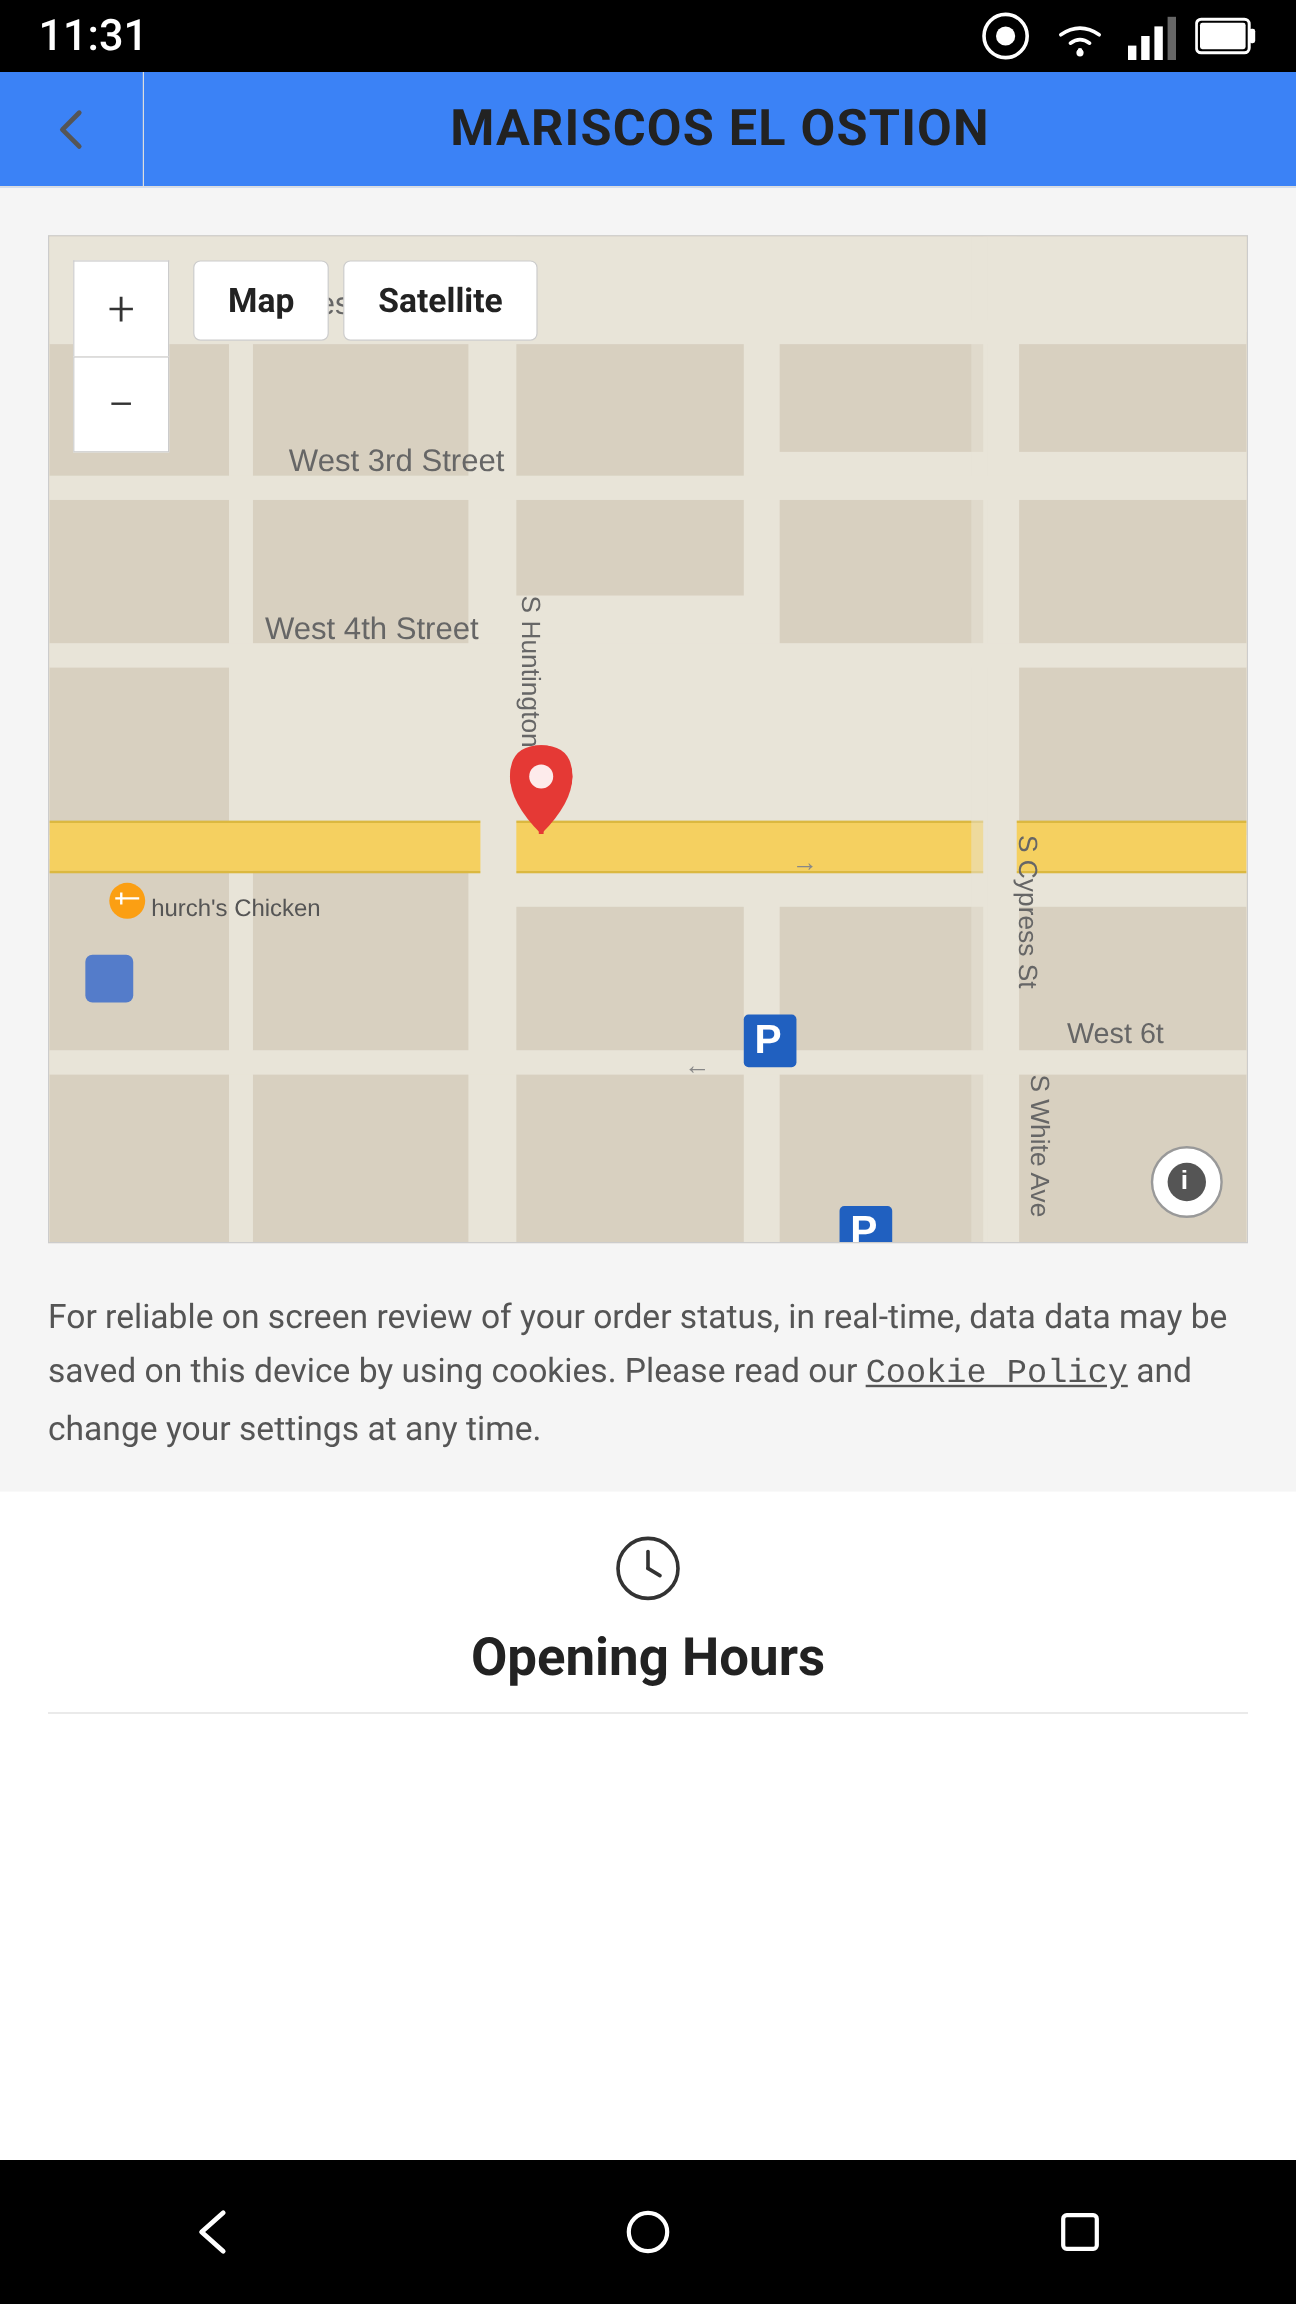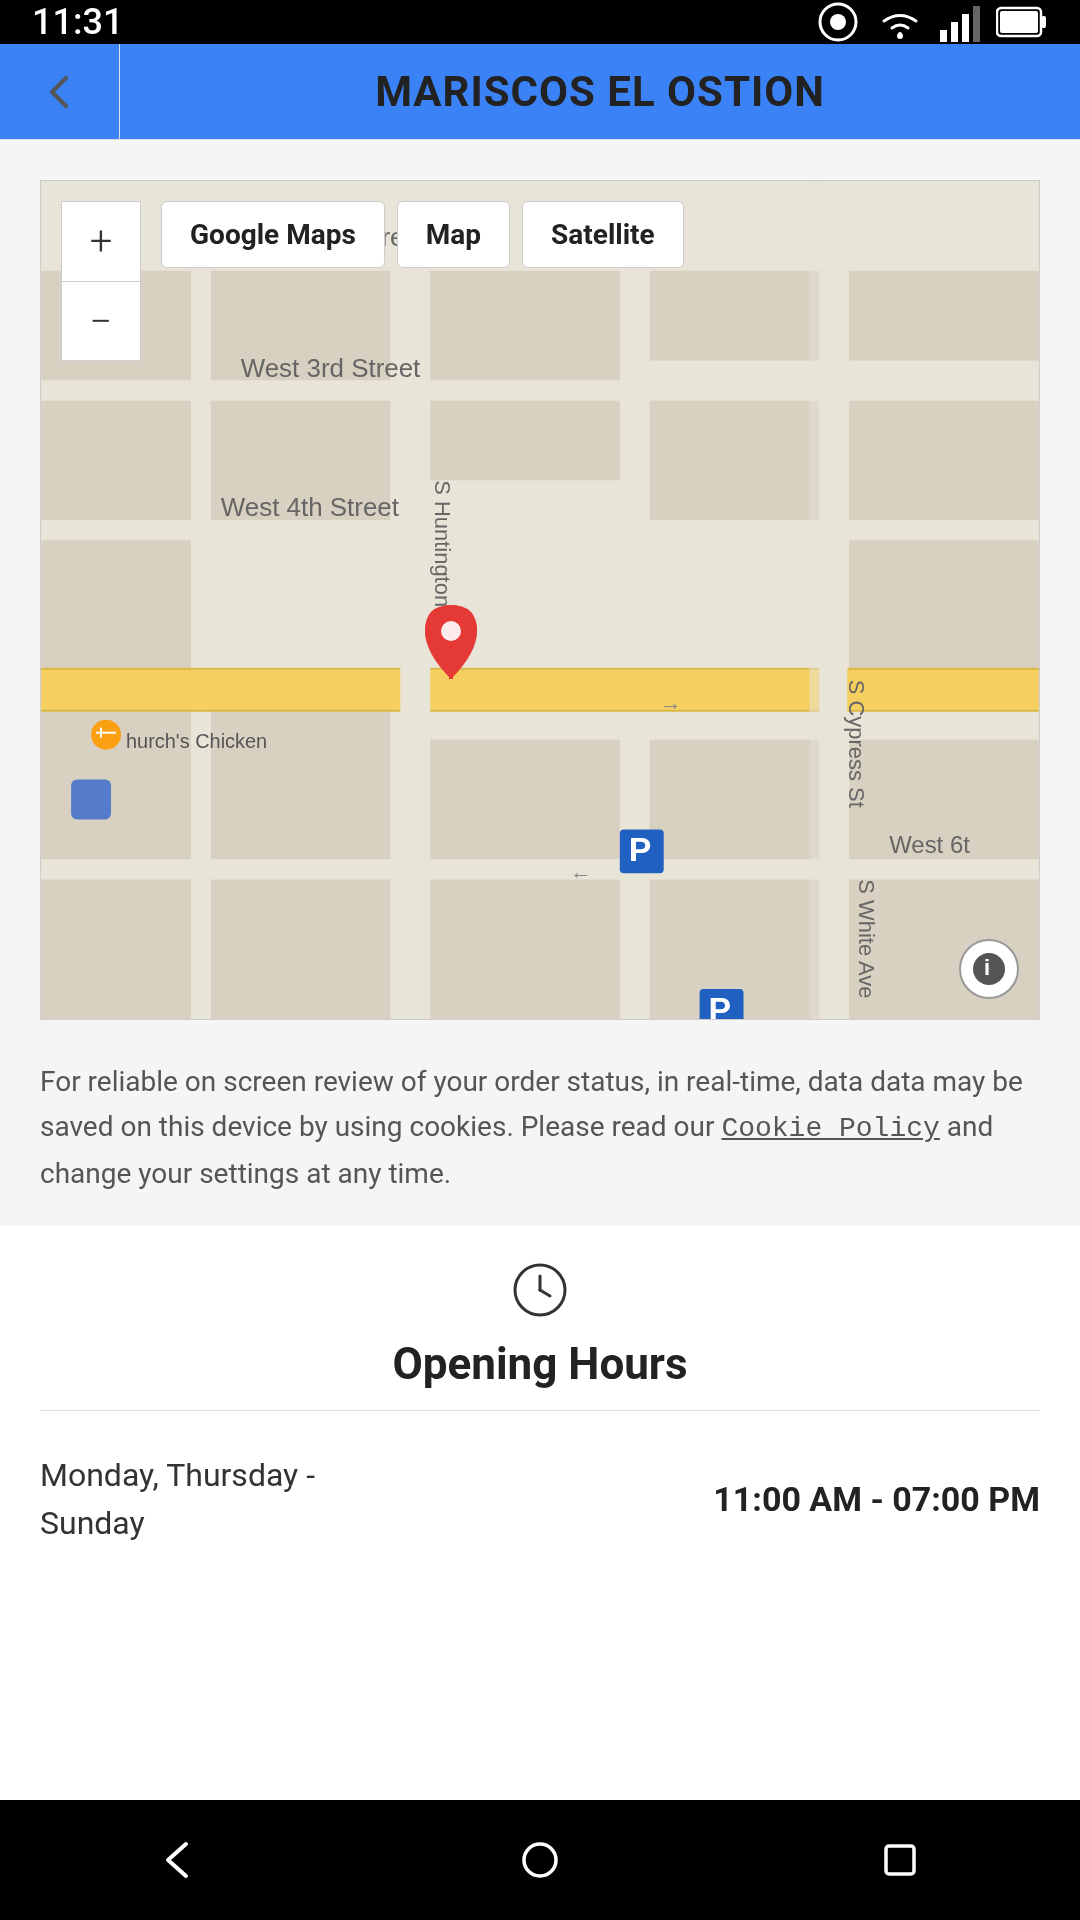--- a/index.html
+++ b/index.html
@@ -10,21 +10,21 @@
       font-family: 'Roboto', Arial, sans-serif;
       background: #f5f5f5;
       display: flex;
       flex-direction: column;
     }
 
     
     .status-bar {
       background: #000;
       color: #fff;
-      height: 44px;
+      height: 60px;
       display: flex;
       align-items: center;
       justify-content: space-between;
       padding: 0 32px;
       flex-shrink: 0;
     }
     .status-time {
       font-size: 36px;
       font-weight: 500;
     }
@@ -349,21 +349,20 @@
   </svg>
 
   
   <div class="map-zoom-controls">
     <div class="zoom-btn">+</div>
     <div class="zoom-btn">−</div>
   </div>
 
   
   <div class="map-top-buttons">
-    <div class="map-top-btn">Google Maps</div>
     <div class="map-top-btn">Map</div>
     <div class="map-top-btn">Satellite</div>
   </div>
 
   
   <div style="position:absolute; top:420px; left:380px; z-index:5;">
     <svg width="60" height="80" viewBox="0 0 60 80">
       <ellipse cx="30" cy="30" rx="26" ry="26" fill="#e53935"></ellipse>
       <path d="M30 56 L30 78" stroke="#e53935" stroke-width="4"></path>
       <path d="M4 30 Q4 4 30 4 Q56 4 56 30 Q56 52 30 78 Q4 52 4 30Z" fill="#e53935"></path>
@@ -387,24 +386,20 @@
 <div class="opening-hours-section">
   <div class="opening-hours-header">
     <svg class="clock-icon" viewBox="0 0 56 56">
       <circle cx="28" cy="28" r="25" stroke="#333" stroke-width="3" fill="none"></circle>
       <line x1="28" y1="14" x2="28" y2="28" stroke="#333" stroke-width="3" stroke-linecap="round"></line>
       <line x1="28" y1="28" x2="38" y2="34" stroke="#333" stroke-width="3" stroke-linecap="round"></line>
     </svg>
     <span class="opening-hours-title">Opening Hours</span>
   </div>
   <div class="divider"></div>
-  <div class="hours-row">
-    <div class="hours-days">Monday, Thursday -<br>Sunday</div>
-    <div class="hours-time">11:00 AM - 07:00 PM</div>
-  </div>
 </div>
 
 <div class="bottom-nav">
   <div class="nav-btn">
     <svg width="44" height="44" viewBox="0 0 44 44">
       <path d="M28 6 L10 22 L28 38" stroke="white" stroke-width="4" fill="none" stroke-linecap="round" stroke-linejoin="round"></path>
     </svg>
   </div>
   <div class="nav-btn">
     <svg width="44" height="44" viewBox="0 0 44 44">

